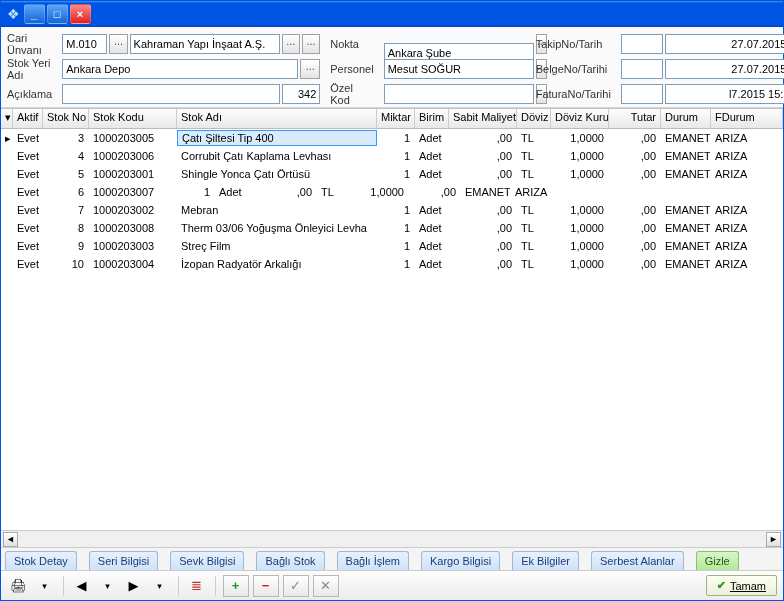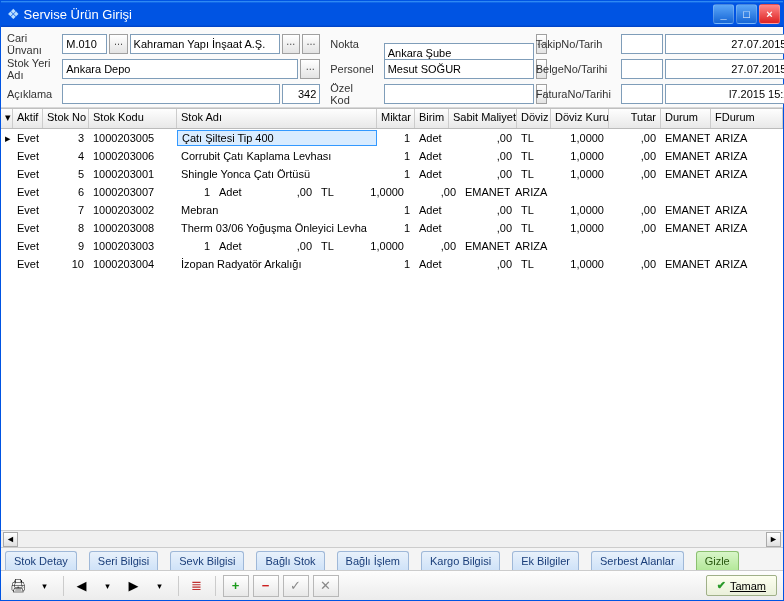--- a/index.html
+++ b/index.html
@@ -148,21 +148,20 @@
   font-size:11px;
 }
 .ok-btn .chk{ color:#2a9a2a; font-weight:bold;}
 </style>
 </head>
 <body>
 
 <div class="window">
   <div class="titlebar">
     <span class="icon">❖</span>
-    <span class="title">Servise Ürün Girişi</span>
     <div class="winbtns">
       <div class="winbtn">_</div>
       <div class="winbtn">□</div>
       <div class="winbtn close">×</div>
     </div>
   </div>
 
   <div class="form-area">
 
     <div class="form-col" style="width:58px">
@@ -357,20 +356,21 @@
           <div class="gc r" style="width:58px">1,0000</div>
           <div class="gc r" style="width:52px">,00</div>
           <div class="gc" style="width:50px">EMANET</div>
           <div class="gc" style="flex:1">ARIZA</div>
         </div>
         <div class="grow">
           <div class="gc marker" style="width:12px"></div>
           <div class="gc" style="width:30px">Evet</div>
           <div class="gc r" style="width:46px">9</div>
           <div class="gc" style="width:88px">1000203003</div>
+          <div class="gc" style="width:200px">Streç Film</div>
           <div class="gc r" style="width:38px">1</div>
           <div class="gc" style="width:34px">Adet</div>
           <div class="gc r" style="width:68px">,00</div>
           <div class="gc" style="width:34px">TL</div>
           <div class="gc r" style="width:58px">1,0000</div>
           <div class="gc r" style="width:52px">,00</div>
           <div class="gc" style="width:50px">EMANET</div>
           <div class="gc" style="flex:1">ARIZA</div>
         </div>
         <div class="grow">

